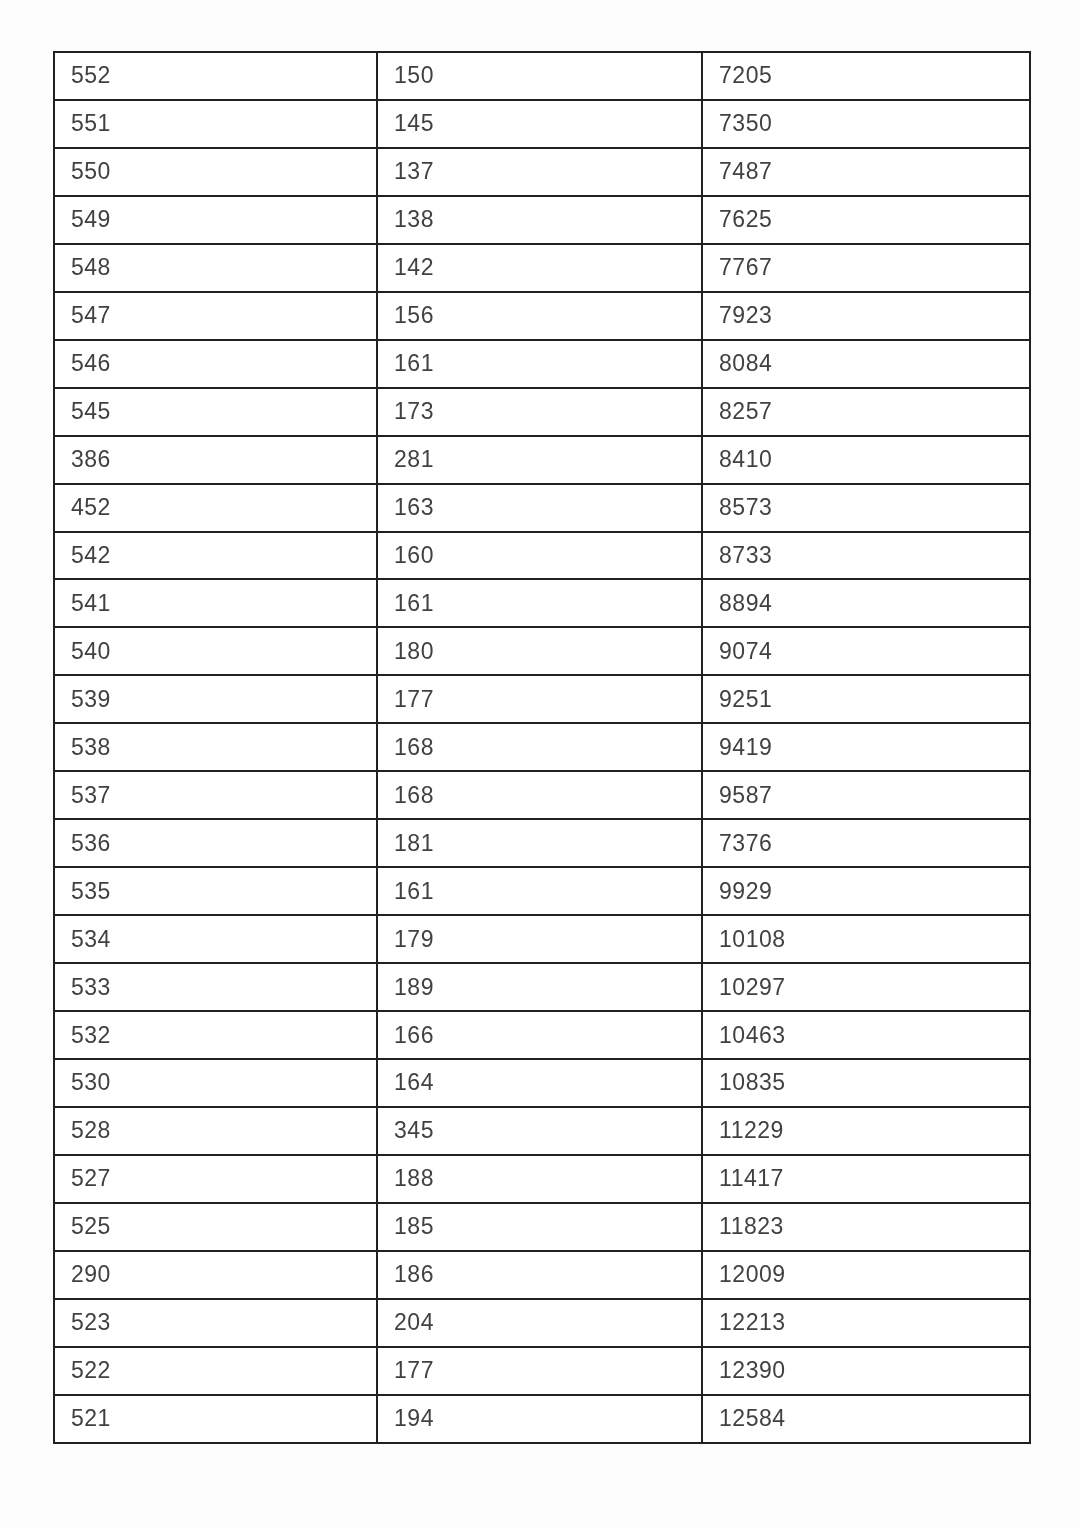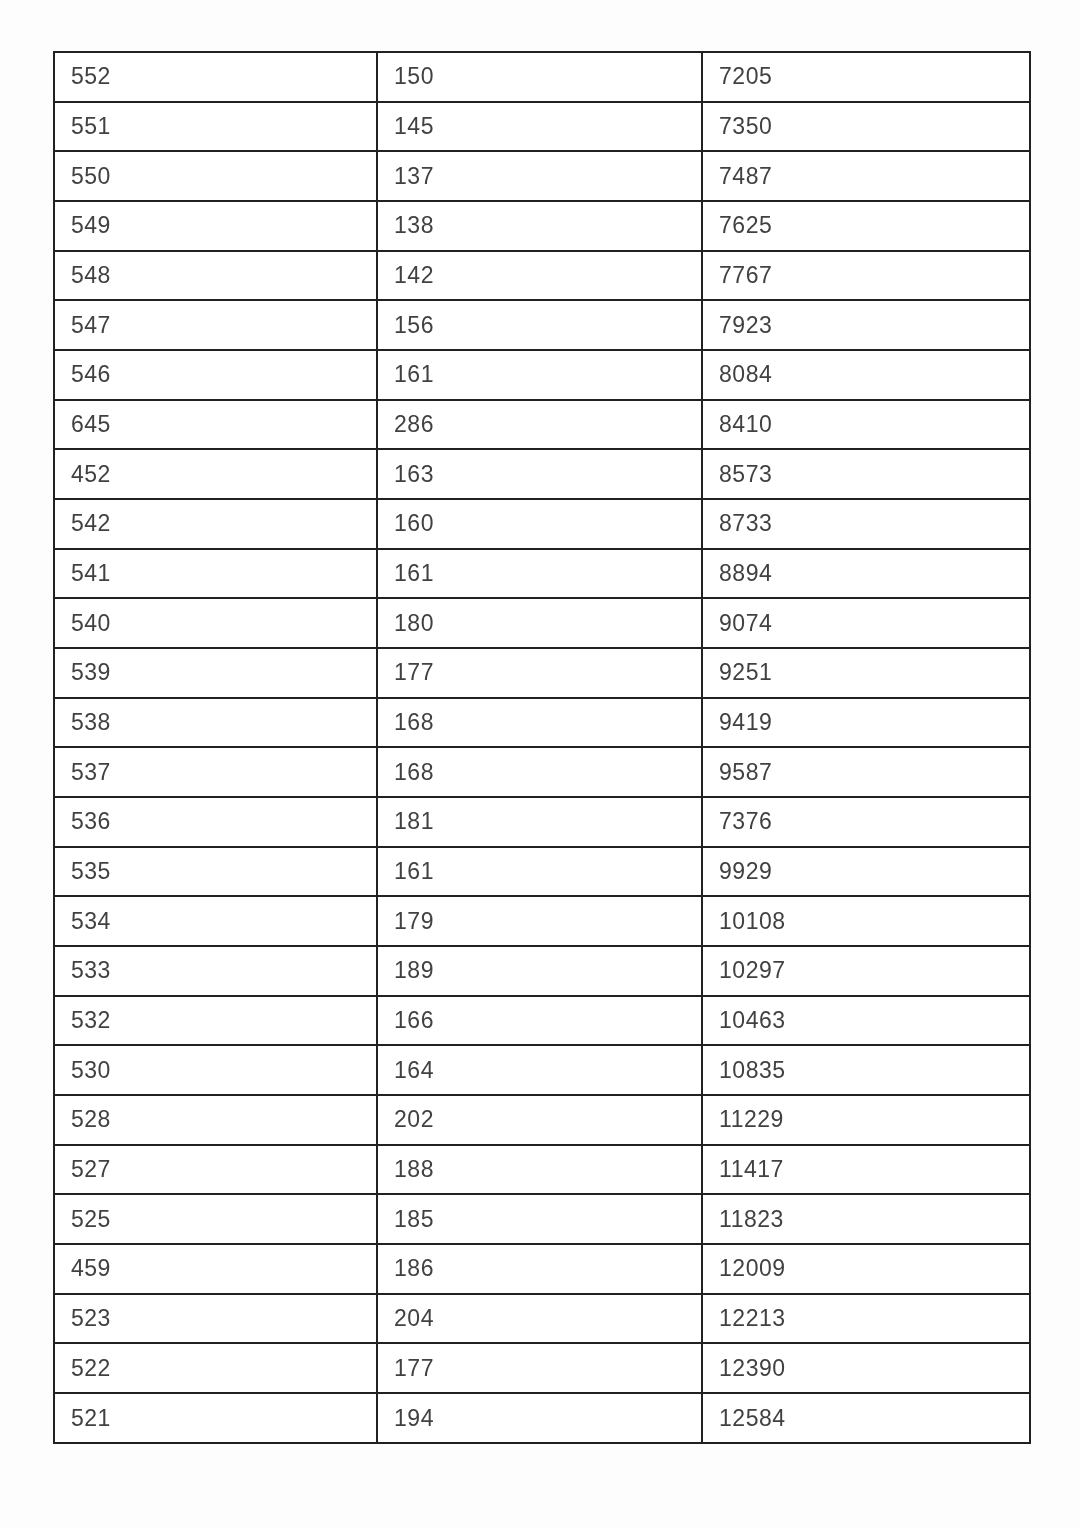--- a/index.html
+++ b/index.html
@@ -76,22 +76,27 @@
           <td>547</td>
           <td>156</td>
           <td>7923</td>
         </tr>
         <tr>
           <td>546</td>
           <td>161</td>
           <td>8084</td>
         </tr>
         <tr>
-          <td>645</td>
-          <td>286</td>
+          <td>545</td>
+          <td>173</td>
+          <td>8257</td>
+        </tr>
+        <tr>
+          <td>386</td>
+          <td>281</td>
           <td>8410</td>
         </tr>
         <tr>
           <td>452</td>
           <td>163</td>
           <td>8573</td>
         </tr>
         <tr>
           <td>542</td>
           <td>160</td>
@@ -147,35 +152,35 @@
           <td>166</td>
           <td>10463</td>
         </tr>
         <tr>
           <td>530</td>
           <td>164</td>
           <td>10835</td>
         </tr>
         <tr>
           <td>528</td>
-          <td>202</td>
+          <td>345</td>
           <td>11229</td>
         </tr>
         <tr>
           <td>527</td>
           <td>188</td>
           <td>11417</td>
         </tr>
         <tr>
           <td>525</td>
           <td>185</td>
           <td>11823</td>
         </tr>
         <tr>
-          <td>459</td>
+          <td>290</td>
           <td>186</td>
           <td>12009</td>
         </tr>
         <tr>
           <td>523</td>
           <td>204</td>
           <td>12213</td>
         </tr>
         <tr>
           <td>522</td>

